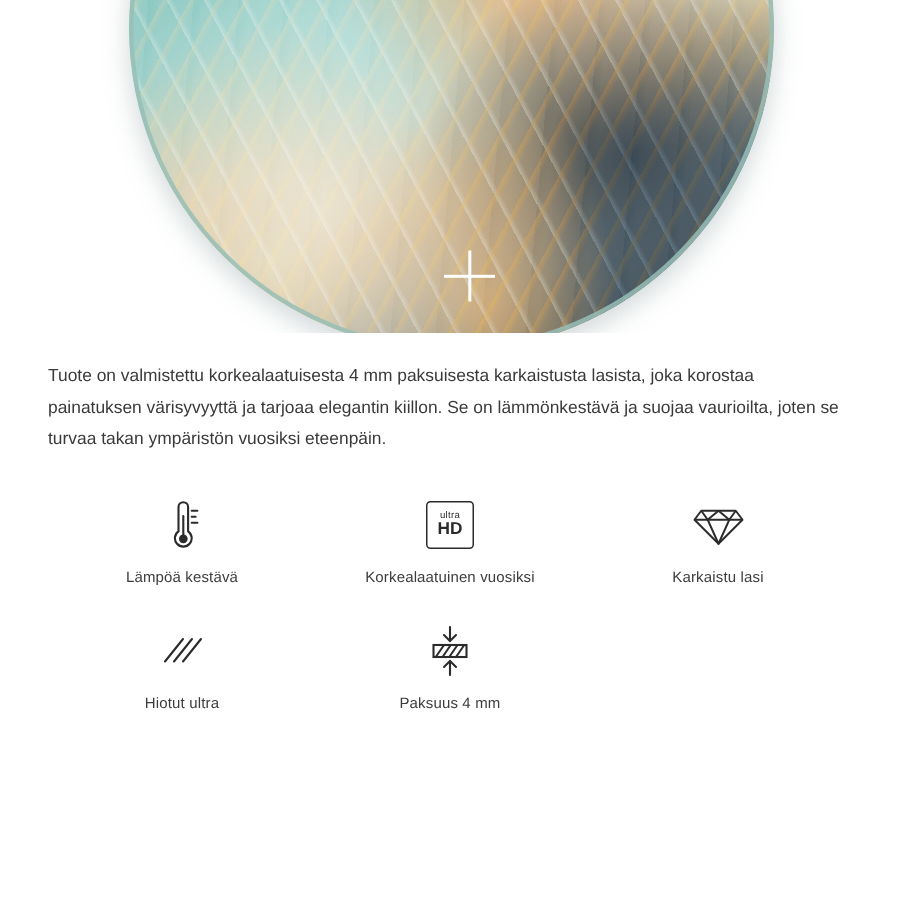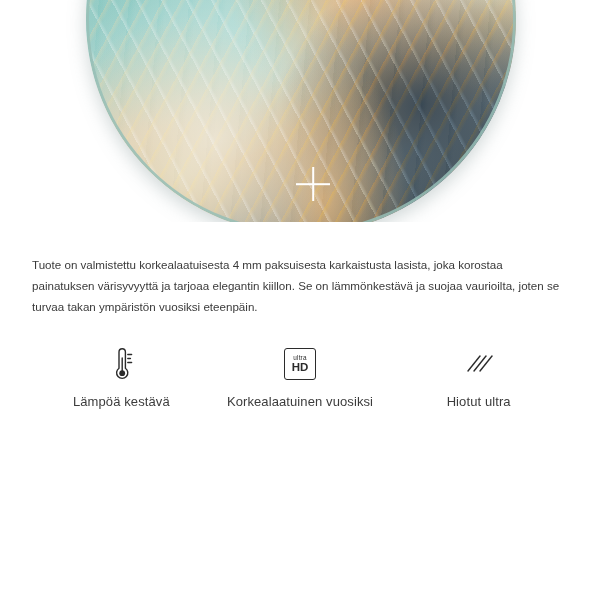--- a/index.html
+++ b/index.html
@@ -96,21 +96,21 @@
     font-size: 25px;
     line-height: 33px;
     color: #1d1d1d;
     font-weight: 400;
     margin: 22px 0 0 0;
     letter-spacing: 0.1px;
   }
   .headline .line2 { display: block; }
 
   .body-copy {
-    margin-top: 32px;
+    margin-top: 18px;
     font-size: 11.6px;
     line-height: 21px;
     color: #3a3a3a;
     max-width: 545px;
     text-align: left;
   }
 
   
   .features {
     margin-top: 26px;
@@ -125,21 +125,21 @@
     justify-content: flex-start;
   }
   .feature .glyph {
     height: 42px;
     display: flex;
     align-items: center;
     justify-content: center;
   }
   .feature .caption {
     margin-top: 9px;
-    font-size: 13px;
+    font-size: 10px;
     color: #3c3c3c;
     letter-spacing: 0.1px;
     text-align: center;
   }
   .ultrahd-box {
     width: 30px;
     height: 30px;
     border: 1.4px solid #2b2b2b;
     border-radius: 3px;
     display: flex;
@@ -188,27 +188,57 @@
       <div class="glyph">
         <div class="ultrahd-box">
           <span class="u1">ultra</span>
           <span class="u2">HD</span>
         </div>
       </div>
       <div class="caption">Korkealaatuinen vuosiksi</div>
     </div>
 
 
+    <div class="feature">
+      <div class="glyph">
+        <svg width="38" height="32" viewBox="0 0 38 32" fill="none" stroke="#2b2b2b" stroke-width="1.3" stroke-linejoin="round">
+          <path d="M7.5 6.5 H30.5 L35 12.5 L19 28.5 L3 12.5 Z"></path>
+          <path d="M3 12.5 H35"></path>
+          <path d="M11.8 12.5 L19 28.5 L26.2 12.5"></path>
+          <path d="M7.5 6.5 L11.8 12.5"></path>
+          <path d="M30.5 6.5 L26.2 12.5"></path>
+          <path d="M19 6.5 L11.8 12.5"></path>
+          <path d="M19 6.5 L26.2 12.5"></path>
+        </svg>
+      </div>
+      <div class="caption">Karkaistu lasi</div>
+    </div>
 
     <div class="feature">
       <div class="glyph">
         <svg width="34" height="30" viewBox="0 0 34 30" fill="none" stroke="#2b2b2b" stroke-width="1.4" stroke-linecap="round">
           <line x1="6" y1="22" x2="18" y2="7"></line>
           <line x1="12" y1="22" x2="24" y2="7"></line>
           <line x1="18" y1="22" x2="30" y2="7"></line>
         </svg>
       </div>
       <div class="caption">Hiotut ultra</div>
     </div>
 
+    <div class="feature">
+      <div class="glyph">
+        <svg width="36" height="38" viewBox="0 0 36 38" fill="none" stroke="#2b2b2b" stroke-width="1.4" stroke-linecap="round">
+          <line x1="18" y1="3" x2="18" y2="12"></line>
+          <polyline points="14,8.4 18,12.4 22,8.4"></polyline>
+          <rect x="7" y="15" width="22" height="8"></rect>
+          <line x1="8.5" y1="23" x2="14" y2="15"></line>
+          <line x1="13" y1="23" x2="18.5" y2="15"></line>
+          <line x1="17.5" y1="23" x2="23" y2="15"></line>
+          <line x1="22" y1="23" x2="27.5" y2="15"></line>
+          <line x1="18" y1="35" x2="18" y2="26"></line>
+          <polyline points="14,29.6 18,25.6 22,29.6"></polyline>
+        </svg>
+      </div>
+      <div class="caption">Paksuus 4 mm</div>
+    </div>
 
   </div>
 </div>
 
 </body></html>

